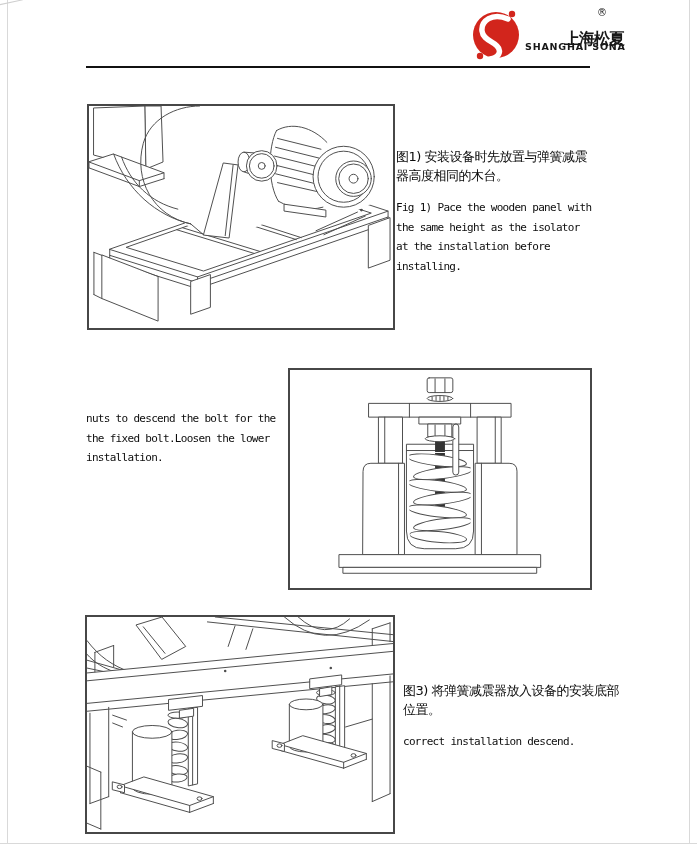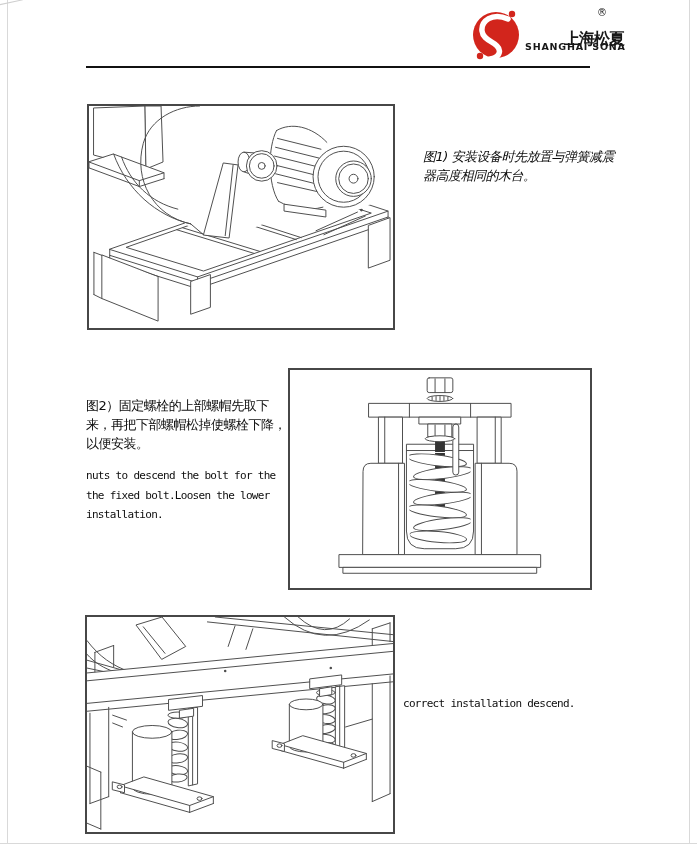--- a/index.html
+++ b/index.html
@@ -37,21 +37,21 @@
   .draw .f{fill:#ffffff;stroke:none;}
   .draw .dk{fill:#333333;stroke:none;}
   .draw .dot{fill:var(--line_stroke);stroke:none;}
   .draw .wl{stroke:#ffffff;}
   
   .txt{position:absolute;}
   .cn .ln{font-size:13px;line-height:19px;letter-spacing:-0.5px;white-space:nowrap;}
   .en{margin-top:13px;}
   .en .ln{font-family:"DejaVu Sans Mono","Liberation Mono",monospace;
           font-size:11px;line-height:19.5px;letter-spacing:-0.7px;white-space:nowrap;}
-  #t1{left:423px;top:147px;width:215px;font-style:italic;}
+  #t1{left:396px;top:147px;width:215px;}
   #t2{left:86px;top:396px;width:215px;}
   #t3{left:403px;top:681px;width:240px;}
 </style>
 </head>
 <body>
 
 <div class="page">
 
   <div class="edge-v" style="left:7px"></div>
   <div class="edge-v" style="left:689px"></div>
@@ -155,28 +155,29 @@
         <circle class="w" cx="175" cy="61" r="3.5"></circle>
       </g>
     </svg>
   </div>
 
   <div class="txt" id="t1">
     <div class="cn">
       <div class="ln">图1) 安装设备时先放置与弹簧减震</div>
       <div class="ln">器高度相同的木台。</div>
     </div>
+    <div class="en">
+      <div class="ln">Fig 1) Pace the wooden panel with</div>
+      <div class="ln">the same height as the isolator</div>
+      <div class="ln">at the installation before</div>
+      <div class="ln">installing.</div>
+    </div>
   </div>
 
   <div class="txt" id="t2">
-    <div class="cn">
-      <div class="ln">图2）固定螺栓的上部螺帽先取下</div>
-      <div class="ln">来，再把下部螺帽松掉使螺栓下降，</div>
-      <div class="ln">以便安装。</div>
-    </div>
     <div class="en">
       <div class="ln">nuts to descend the bolt for the</div>
       <div class="ln">the fixed bolt.Loosen the lower</div>
       <div class="ln">installation.</div>
     </div>
   </div>
 
   <div class="panel" id="fig2">
     <svg class="draw" viewBox="0 0 304 222" preserveAspectRatio="none">
       <defs>
@@ -357,18 +358,22 @@
           <line x1="34" y1="179" x2="104" y2="199"></line>
         <line x1="104" y1="199" x2="128" y2="190"></line>
         <polygon class="w" points="26,168 38,171 38,179 26,176"></polygon>
         <ellipse cx="33" cy="173" rx="2.5" ry="1.8"></ellipse>
           <ellipse cx="114" cy="185" rx="2.5" ry="1.8"></ellipse>
       </g>
     </svg>
   </div>
 
   <div class="txt" id="t3">
+    <div class="cn">
+      <div class="ln">图3) 将弹簧减震器放入设备的安装底部</div>
+      <div class="ln">位置。</div>
+    </div>
     <div class="en">
       <div class="ln">correct installation descend.</div>
     </div>
   </div>
 
 </div>
 
 </body></html>

